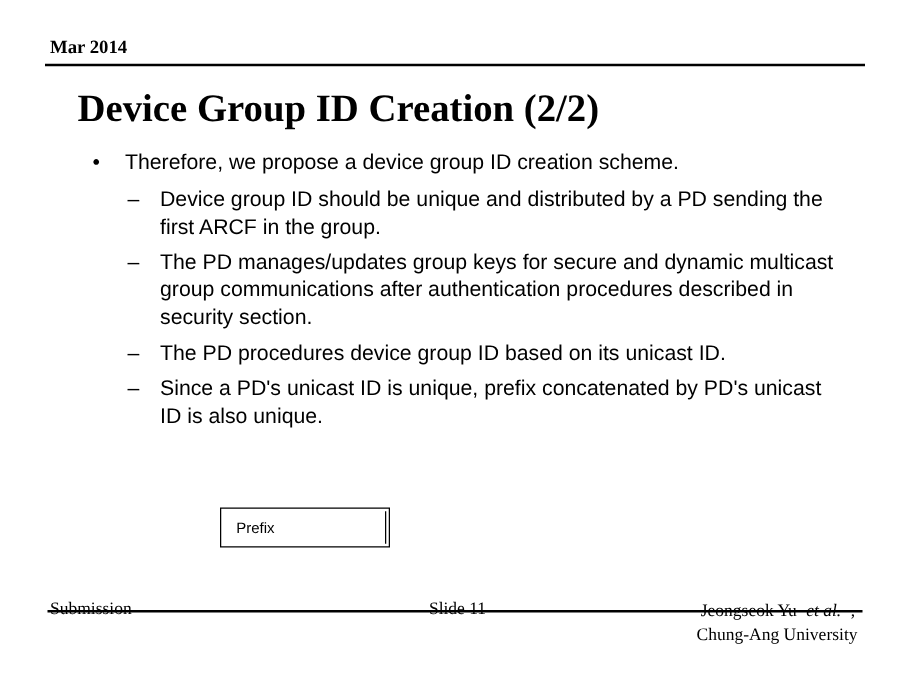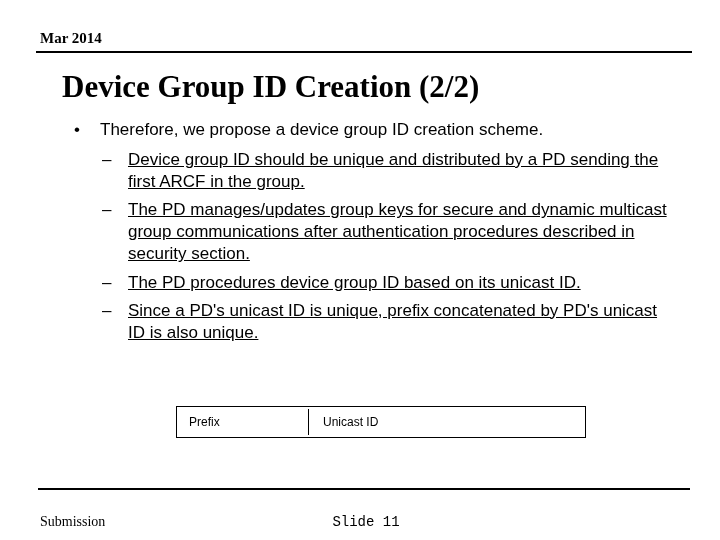--- a/index.html
+++ b/index.html
@@ -55,21 +55,21 @@
   .sub {
     display: flex;
     margin-top: 2px;
   }
   .sub .dash {
     width: 26px;
     flex-shrink: 0;
     text-align: left;
     padding-left: 4px;
   }
-  .sub .stext { flex: 1; text-decoration: underline; }
+  .sub .stext { flex: 1; }
   .diagram {
     position: absolute;
     left: 170px;
     top: 400px;
     display: flex;
     border: 1.5px solid #000;
   }
   .cell {
     font-family: Arial, Helvetica, sans-serif;
     font-size: 12px;
@@ -87,29 +87,29 @@
     left: 32px;
     right: 32px;
     bottom: 52px;
     border: none;
     border-top: 2px solid #000;
   }
   .footer {
     position: absolute;
     left: 32px;
     right: 32px;
-    bottom: 10px;
+    bottom: 20px;
     display: flex;
     justify-content: space-between;
     align-items: flex-start;
     font-size: 14px;
   }
   .footer-left { font-family: "Times New Roman", serif; }
   .footer-center {
-    font-family: Liberation Mono, monospace;
+    font-family: Liberation Serif, serif;
     position: absolute;
     left: 50%;
     transform: translateX(-50%);
   }
   .footer-right {
     font-family: "Times New Roman", serif;
     text-align: right;
     line-height: 1.2;
   }
   .ital { font-style: italic; }
@@ -144,20 +144,25 @@
     </div>
     <div class="sub">
       <div class="dash">–</div>
       <div class="stext">Since a PD's unicast ID is unique, prefix concatenated by PD's unicast ID is also unique.</div>
     </div>
   </div>
 </div>
 
 <div class="diagram">
   <div class="cell prefix">Prefix</div>
-  <div class="cell unicast">Unicast ID</div>
 </div>
 
 <hr class="footer-rule">
 <div class="footer">
   <div class="footer-left">Submission</div>
   <div class="footer-center">Slide 11</div>
+  <div class="footer-right">
+    <div>
+      <span>Jeongseok Yu </span><span class="ital">et al.</span><span> ,</span>
+    </div>
+    <div>Chung-Ang University</div>
+  </div>
 </div>
 
 </body></html>

